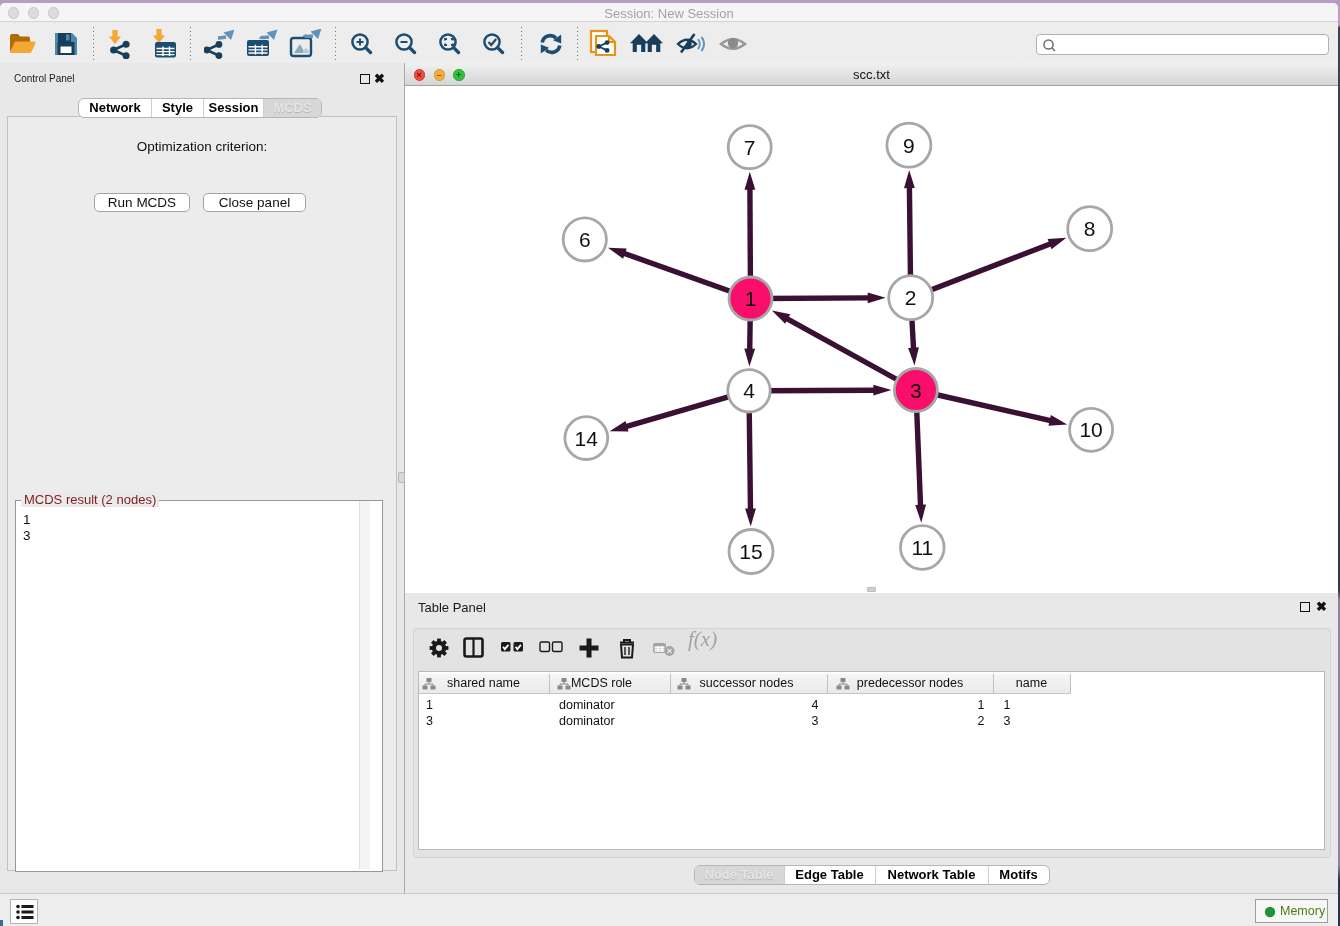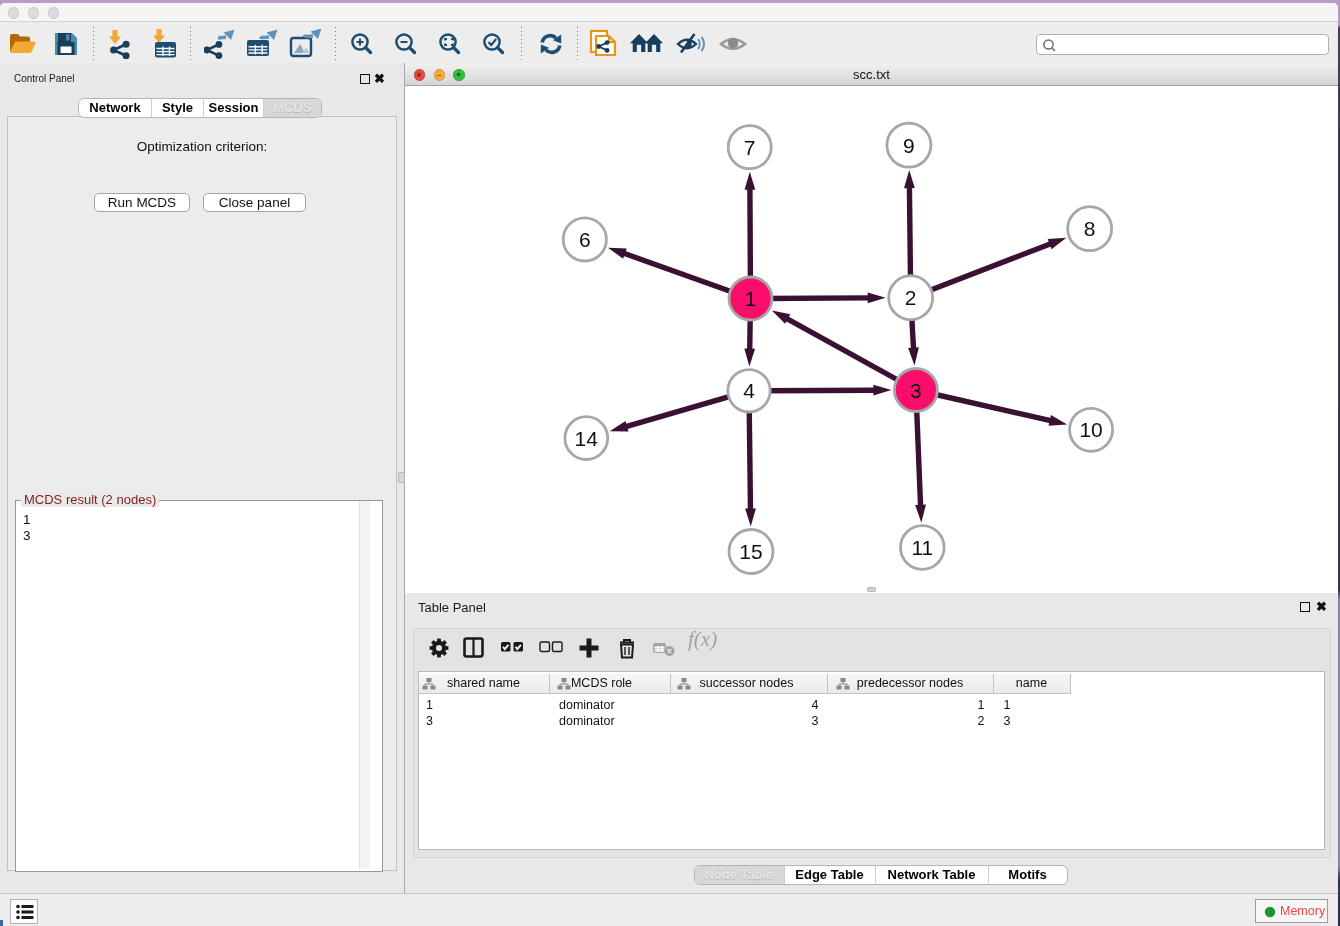--- a/index.html
+++ b/index.html
@@ -38,29 +38,30 @@
 #tablepanel{position:absolute;left:405px;top:529.5px;width:933px;height:300.5px;background:#e9e8e9}
 #tp-title{position:absolute;left:13px;top:7px;font-size:13px;color:#1a1a1a}
 #tp-box{position:absolute;left:8px;top:35.5px;width:918px;height:230px;background:#e4e3e4;border:1px solid #d4d3d4;border-radius:4px}
 #tp-table{position:absolute;left:12.5px;top:78.5px;width:907px;height:178.5px;background:#fff;border:1px solid #bab9ba}
 #tp-header{position:absolute;left:0;top:2px;width:652px;height:20px;background:linear-gradient(#f7f6f7,#ebeaeb);border-bottom:1px solid #c6c5c6}
 .hcell{position:absolute;top:0;height:20px;border-right:1px solid #c2c1c2;font-size:12.5px;color:#111;text-align:center;line-height:19px}
 .trowtxt{position:absolute;font-size:12.5px;color:#111}
 
 #statusbar{position:absolute;left:0;top:890px;width:1338px;height:33px;background:#eeedee;border-top:1px solid #c9c8c9}
 #listbtn{position:absolute;left:10px;top:4.5px;width:28px;height:25px;background:#fdfdfd;border:1px solid #b4b3b4}
-#membtn{position:absolute;left:1255px;top:4.5px;width:73px;height:24px;background:#f8f7f8;border:1px solid #9d9c9d;font-size:12.5px;line-height:22px;color:#ef4444;text-align:left;padding-left:24px}
+#membtn{position:absolute;left:1255px;top:4.5px;width:73px;height:24px;background:#f8f7f8;border:1px solid #9d9c9d;font-size:12.5px;line-height:22px;color:#4d7c0f;text-align:left;padding-left:24px}
 #rightstrip{position:absolute;right:0;top:0;width:2px;height:926px;background:linear-gradient(#b79cc8 0,#b79cc8 25px,#433d55 28px,#3a3548 590px,#8d81a5 600px,#8d81a5 865px,#2e3050 880px)}
 </style></head>
 <body>
 <div id="win">
   <div id="titlebar">
     <div class="tl" style="left:7.5px"></div>
       <div class="tl" style="left:27.5px"></div>
       <div class="tl" style="left:47.5px"></div>
+    <div id="titletext">Session: New Session</div>
   </div>
   <div id="toolbar">
       <svg class="abs" style="left:7px;top:7px" width="30" height="30" viewBox="0 0 30 30">
         <path d="M3,23 V7 q0,-2 2,-2 h6 l2,2.5 h8 q2,0 2,2 V13 h-12 z" fill="#b06b07"></path>
         <path d="M3,23 L8,12.5 h19 q2,0 1.5,1.8 L25,22 q-0.6,2 -2.6,2 H4.5 q-1.5,0 -1.5,-1 z" fill="#f5a733"></path>
       </svg>
       <svg class="abs" style="left:51px;top:7px" width="30" height="30" viewBox="0 0 30 30">
         <path d="M4,4 h17 l5,5 v17 h-22 z" fill="#4f88ad"></path>
         <rect x="7" y="4" width="13" height="9" fill="#173f5c"></rect>
         <rect x="15" y="5.5" width="3.5" height="6" fill="#4f88ad"></rect>
@@ -398,21 +399,21 @@
         <div class="trowtxt" style="left:7.5px;top:41.5px">3</div>
         <div class="trowtxt" style="left:140.5px;top:41.5px">dominator</div>
         <div class="trowtxt" style="left:385px;top:41.5px;width:15px;text-align:right">3</div>
         <div class="trowtxt" style="left:551px;top:41.5px;width:15px;text-align:right">2</div>
         <div class="trowtxt" style="left:585px;top:41.5px">3</div>
       </div>
       <div class="tabbar" style="left:288.5px;top:272.5px;height:20px">
         <div class="tab sel" style="width:90px">Node Table</div>
         <div class="tab" style="width:91px">Edge Table</div>
         <div class="tab" style="width:113px">Network Table</div>
-        <div class="tab" style="width:78px">Motifs</div>
+        <div class="tab" style="width:60px">Motifs</div>
       </div>
     </div>
   </div>
   <div id="statusbar">
     <div id="listbtn">
         <svg class="abs" style="left:4px;top:3px" width="20" height="18" viewBox="0 0 20 18">
           <g fill="#1a1a1a">
             <circle cx="3" cy="3.5" r="1.8"></circle>
             <circle cx="3" cy="9" r="1.8"></circle>
             <circle cx="3" cy="14.5" r="1.8"></circle>

